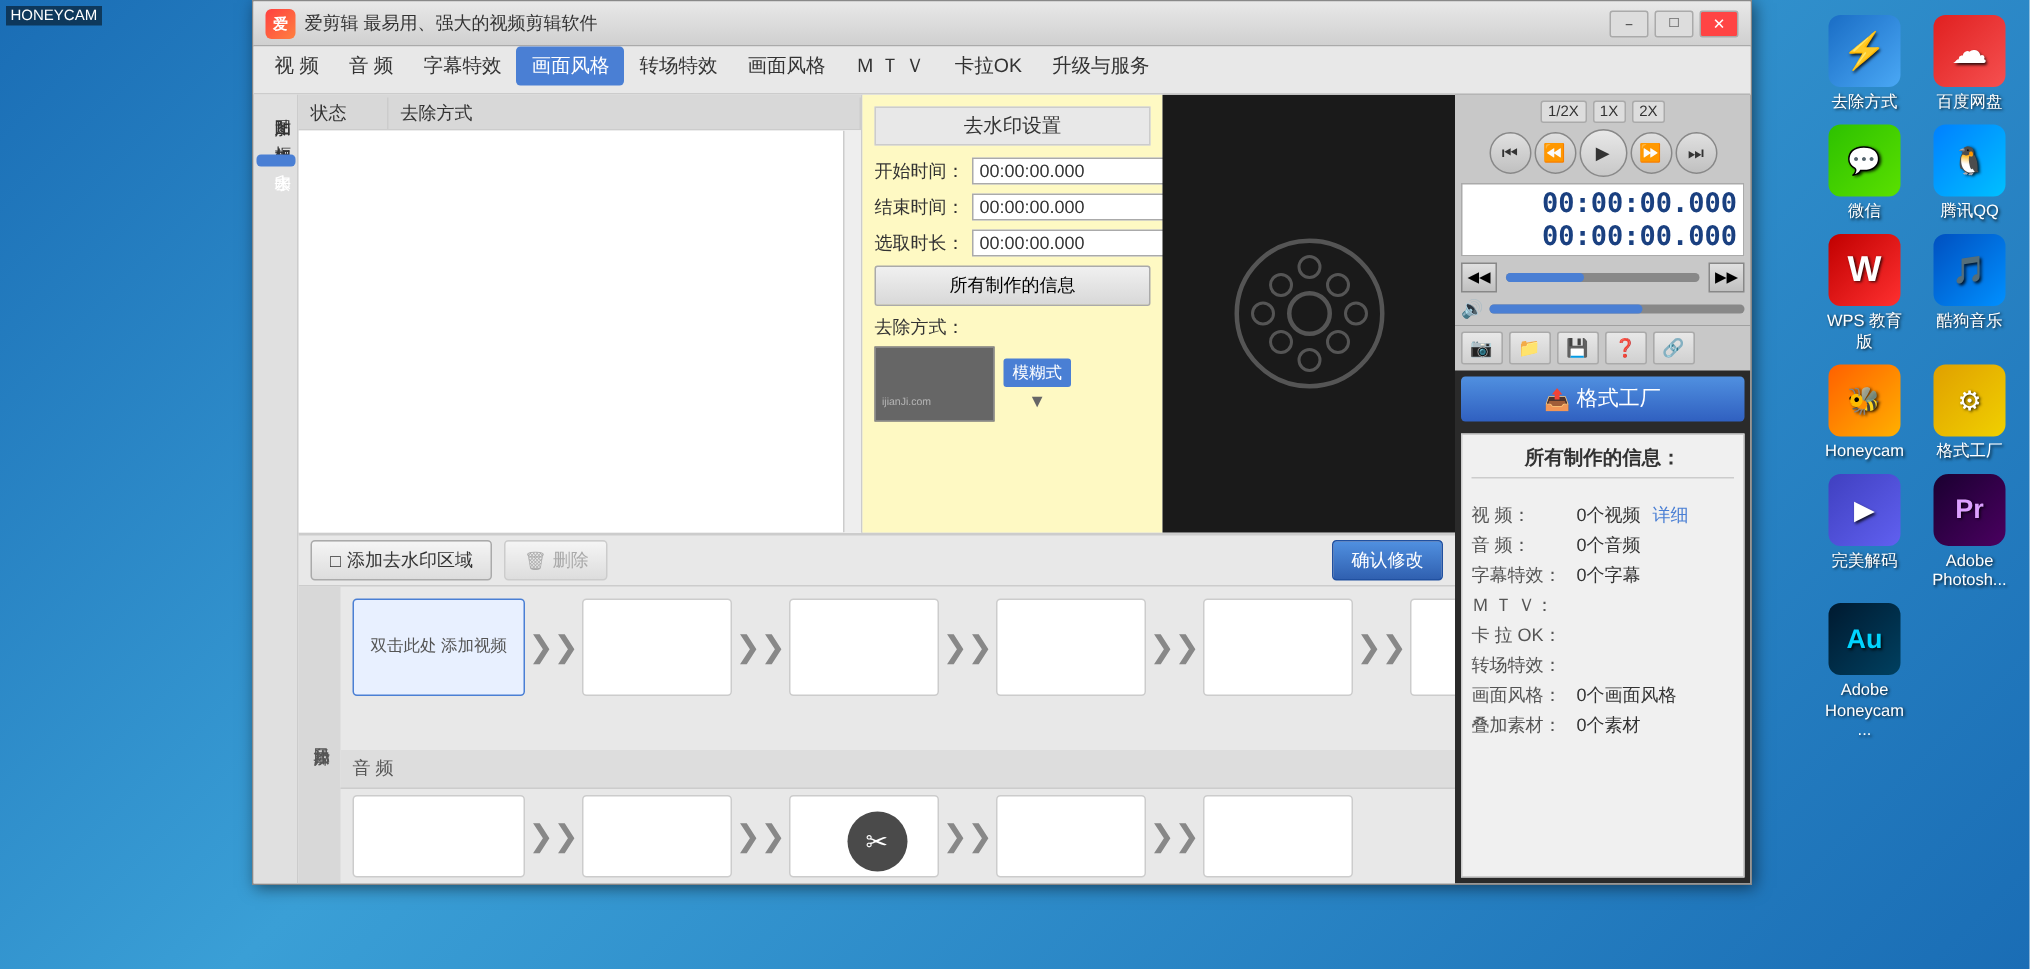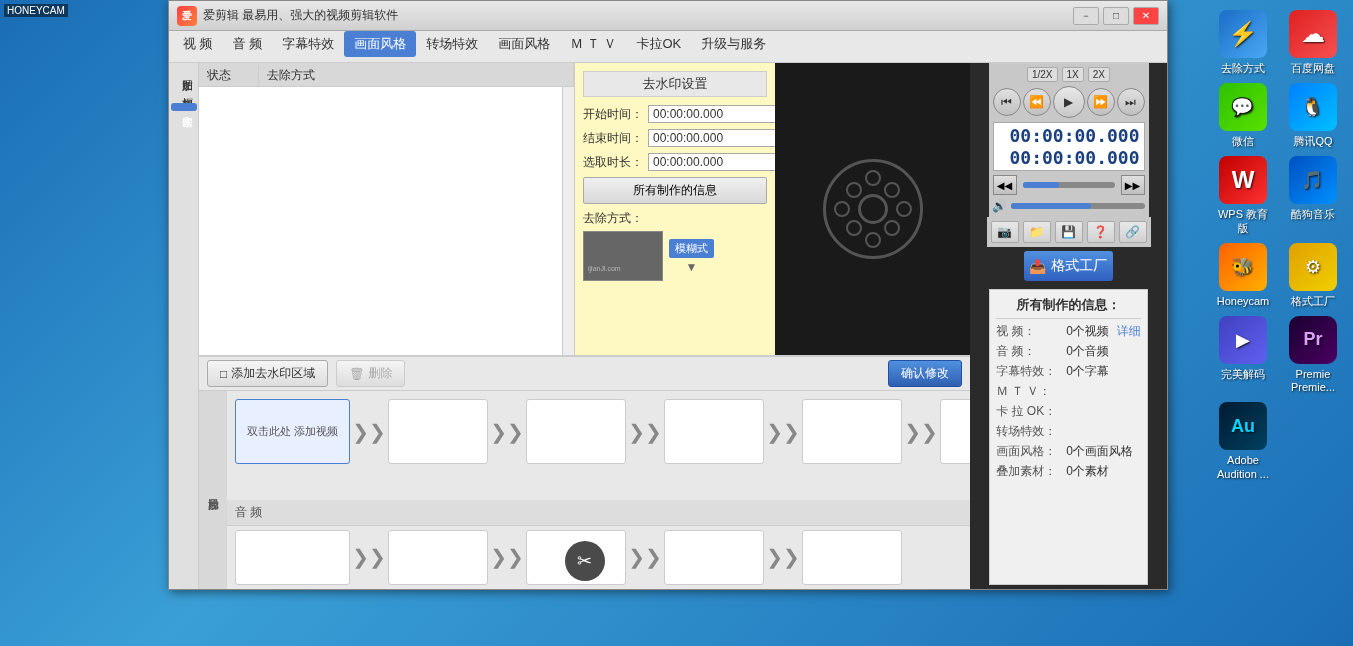--- a/index.html
+++ b/index.html
@@ -377,21 +377,20 @@
       border-color: #ccc;
     }
     .action-spacer { flex: 1; }
 
     
     .right-panel {
       width: 197px;
       display: flex;
       flex-direction: column;
       background: #2a2a2a;
-      align-items: center;
     }
 
     
     .playback-controls {
       background: #c8c8c8;
       padding: 4px;
     }
     .speed-controls {
       display: flex;
       gap: 4px;
@@ -536,21 +535,21 @@
       border: 1px solid #ccc;
       margin: 4px;
       padding: 6px;
       flex: 1;
     }
     .info-title {
       text-align: center;
       font-size: 13px;
       font-weight: bold;
       color: #333;
-      margin-bottom: 4px;
+      margin-bottom: 16px;
       border-bottom: 1px solid #ccc;
       padding-bottom: 4px;
     }
     .info-row {
       display: flex;
       font-size: 12px;
       color: #333;
       margin-bottom: 3px;
     }
     .info-key {
@@ -724,27 +723,27 @@
       <div class="icon-label">格式工厂</div>
     </div>
   </div>
   <div class="icon-row">
     <div class="desktop-icon">
       <div class="icon-img icon-wanmei" style="font-size:18px;">▶</div>
       <div class="icon-label">完美解码</div>
     </div>
     <div class="desktop-icon">
       <div class="icon-img icon-premiere" style="font-weight:bold;font-size:18px;color:#dda0ff;border-radius:10px;">Pr</div>
-      <div class="icon-label">Premie Premie...</div>
+      <div class="icon-label">Adobe Photosh...</div>
     </div>
   </div>
   <div class="icon-row">
     <div class="desktop-icon">
       <div class="icon-img icon-audition" style="font-weight:bold;font-size:18px;color:#00d4ff;">Au</div>
-      <div class="icon-label">Adobe Audition ...</div>
+      <div class="icon-label">Adobe Honeycam ...</div>
     </div>
   </div>
 </div>
 
 <div class="app-window">
 
   <div class="title-bar">
     <div class="app-icon">爱</div>
     <div class="title-text">爱剪辑  最易用、强大的视频剪辑软件</div>
     <div class="window-controls">

